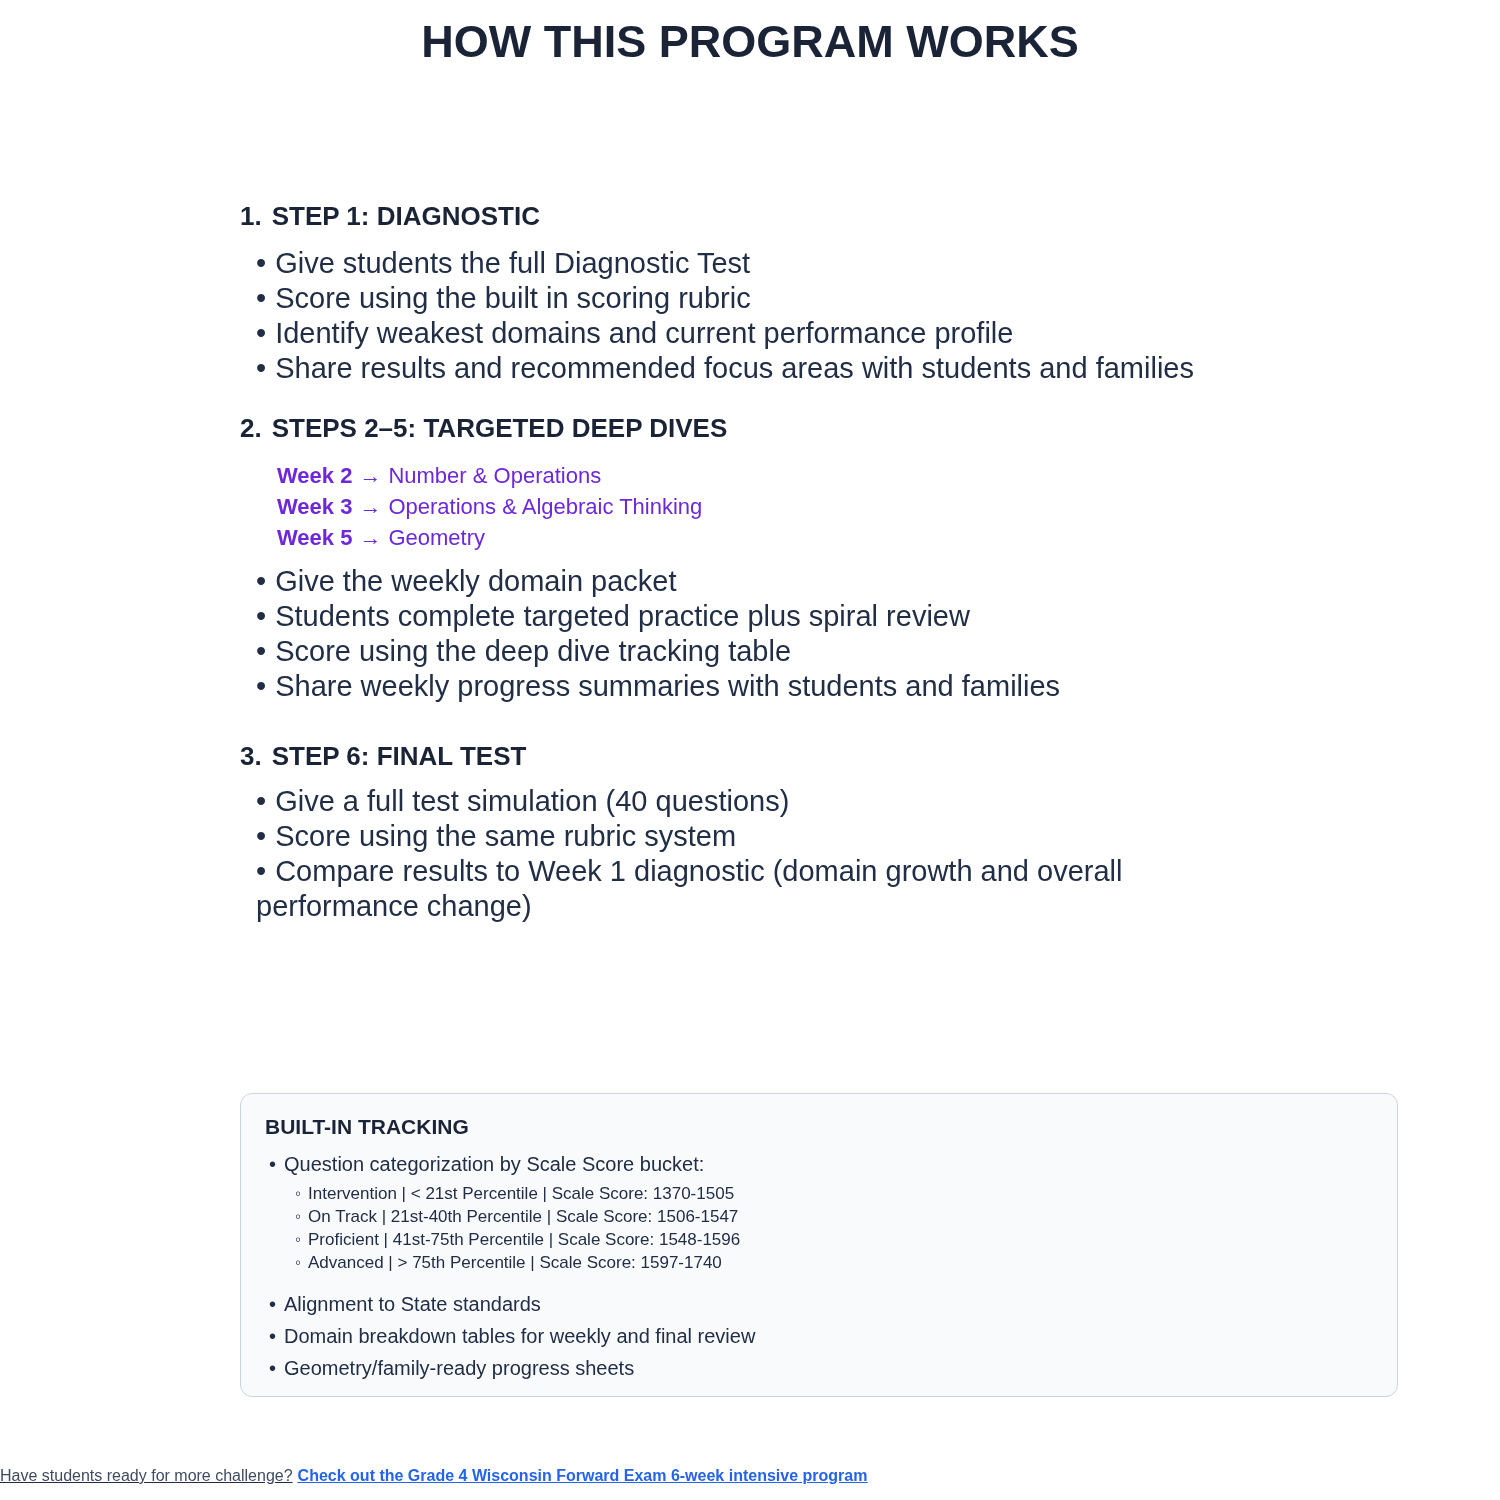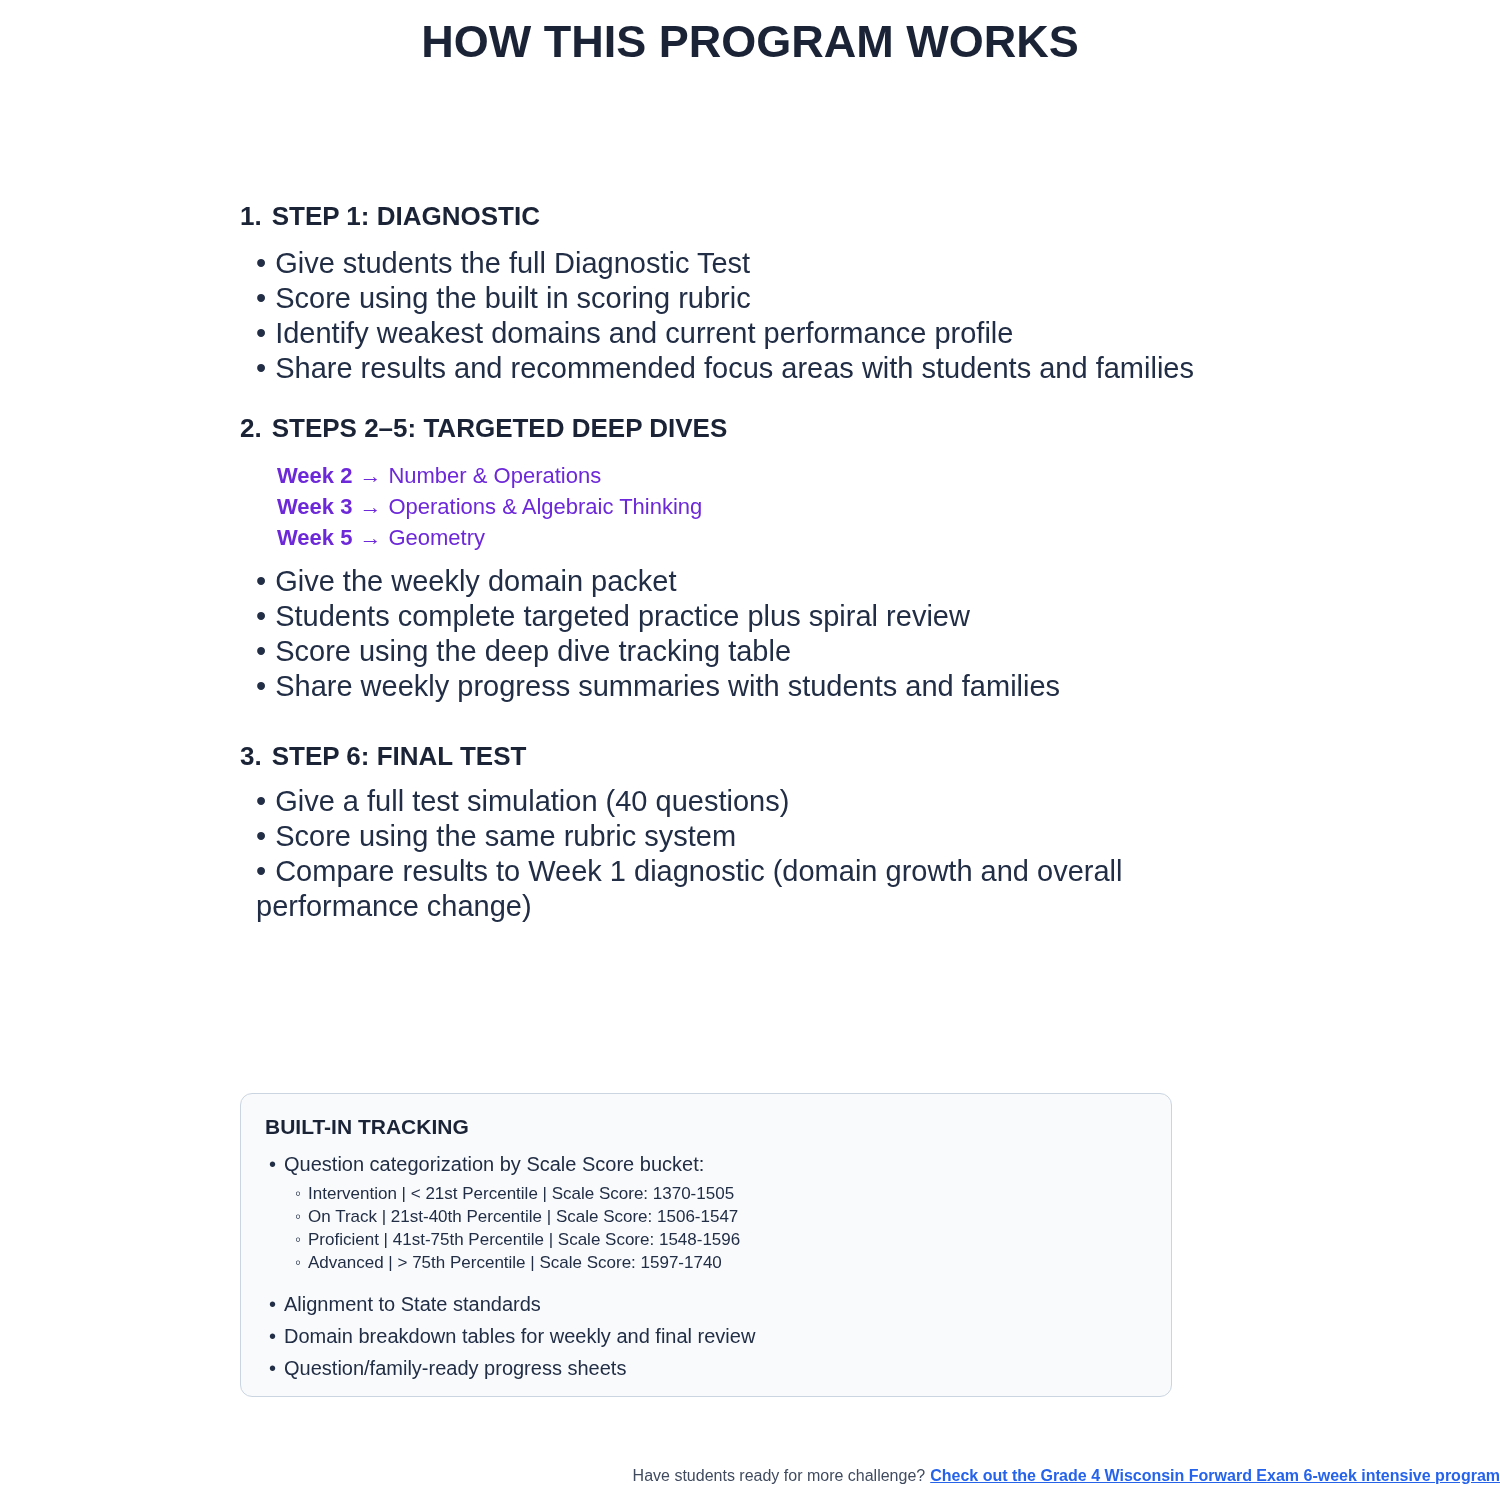--- a/index.html
+++ b/index.html
@@ -53,21 +53,21 @@
   .week-line {
     font-size: 22px;
     line-height: 31px;
     color: #6d28d9;
   }
   .week-label { font-weight: 700; }
   .week-arrow { margin: 0 7px; }
   .tracking-box {
     box-sizing: border-box;
     margin: 169px 0 0 240px;
-    width: 932px;
+    width: 1158px;
     background: #f8fafc;
     border: 1px solid #cbd5e1;
     border-radius: 12px;
     padding: 20px 24px 14px 24px;
   }
   .tracking-box h3 {
     margin: 0;
     font-size: 21px;
     line-height: 26px;
     font-weight: 700;
@@ -84,23 +84,24 @@
   .box-bullet .marker { margin-right: 8px; }
   .sub-bullets { margin: 4px 0 16px 30px; }
   .sub-bullet {
     font-size: 17px;
     line-height: 23px;
     color: #222e45;
   }
   .sub-bullet .marker { margin-right: 7px; }
   footer.page-footer {
     margin-top: 68px;
-    text-align: right;
+    text-align: left;
     font-size: 16px;
     line-height: 22px;
+    text-decoration: underline;
   }
   .footer-prompt { color: #404b5f; }
   a.footer-link {
     color: #2563eb;
     font-weight: 700;
     text-decoration: underline;
     margin-left: 5px;
   }
 </style>
 </head>
@@ -156,18 +157,18 @@
   <h3>BUILT-IN TRACKING</h3>
   <div class="box-bullet"><span class="marker">•</span><span>Question categorization by Scale Score bucket:</span></div>
   <div class="sub-bullets">
     <div class="sub-bullet"><span class="marker">◦</span><span>Intervention | &lt; 21st Percentile | Scale Score: 1370-1505</span></div>
     <div class="sub-bullet"><span class="marker">◦</span><span>On Track | 21st-40th Percentile | Scale Score: 1506-1547</span></div>
     <div class="sub-bullet"><span class="marker">◦</span><span>Proficient | 41st-75th Percentile | Scale Score: 1548-1596</span></div>
     <div class="sub-bullet"><span class="marker">◦</span><span>Advanced | &gt; 75th Percentile | Scale Score: 1597-1740</span></div>
   </div>
   <div class="box-bullet"><span class="marker">•</span><span>Alignment to State standards</span></div>
   <div class="box-bullet"><span class="marker">•</span><span>Domain breakdown tables for weekly and final review</span></div>
-  <div class="box-bullet"><span class="marker">•</span><span>Question/family-ready progress sheets</span></div>
+  <div class="box-bullet"><span class="marker">•</span><span>Geometry/family-ready progress sheets</span></div>
 </div>
 
 <footer class="page-footer">
   <span class="footer-prompt">Have students ready for more challenge?</span><a class="footer-link" href="#">Check out the Grade 4 Wisconsin Forward Exam 6-week intensive program</a>
 </footer>
 
 </body></html>

